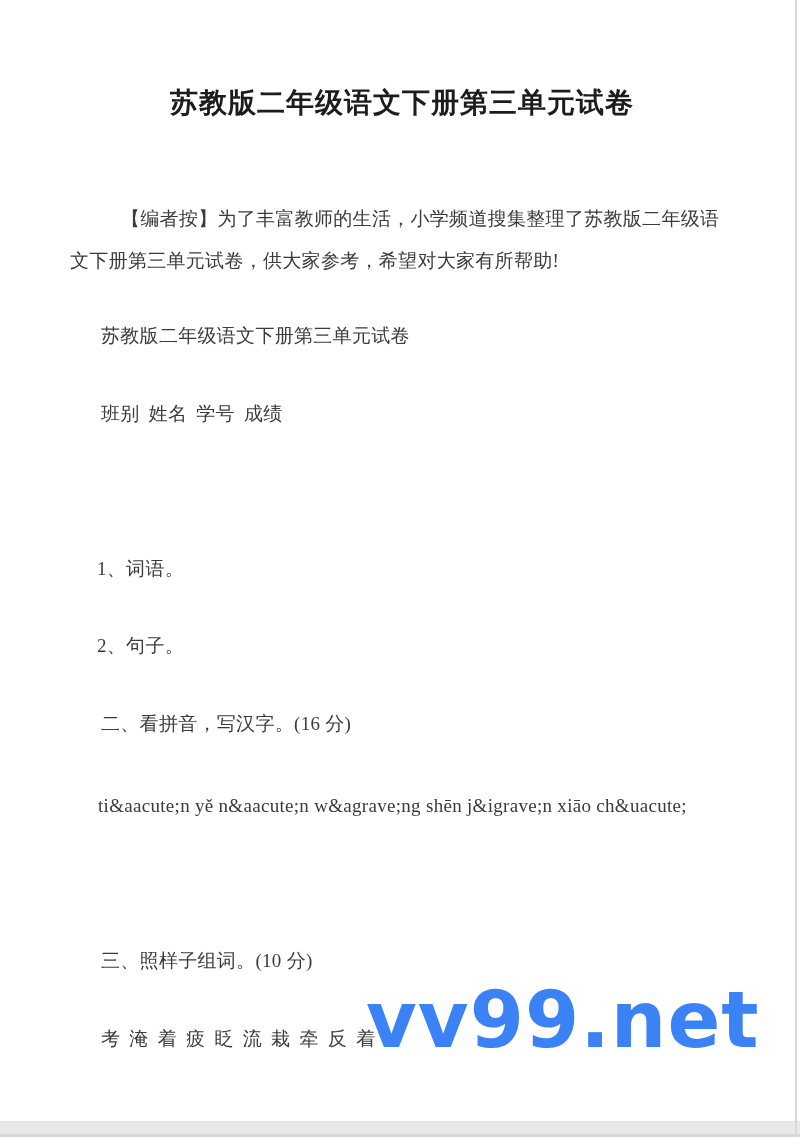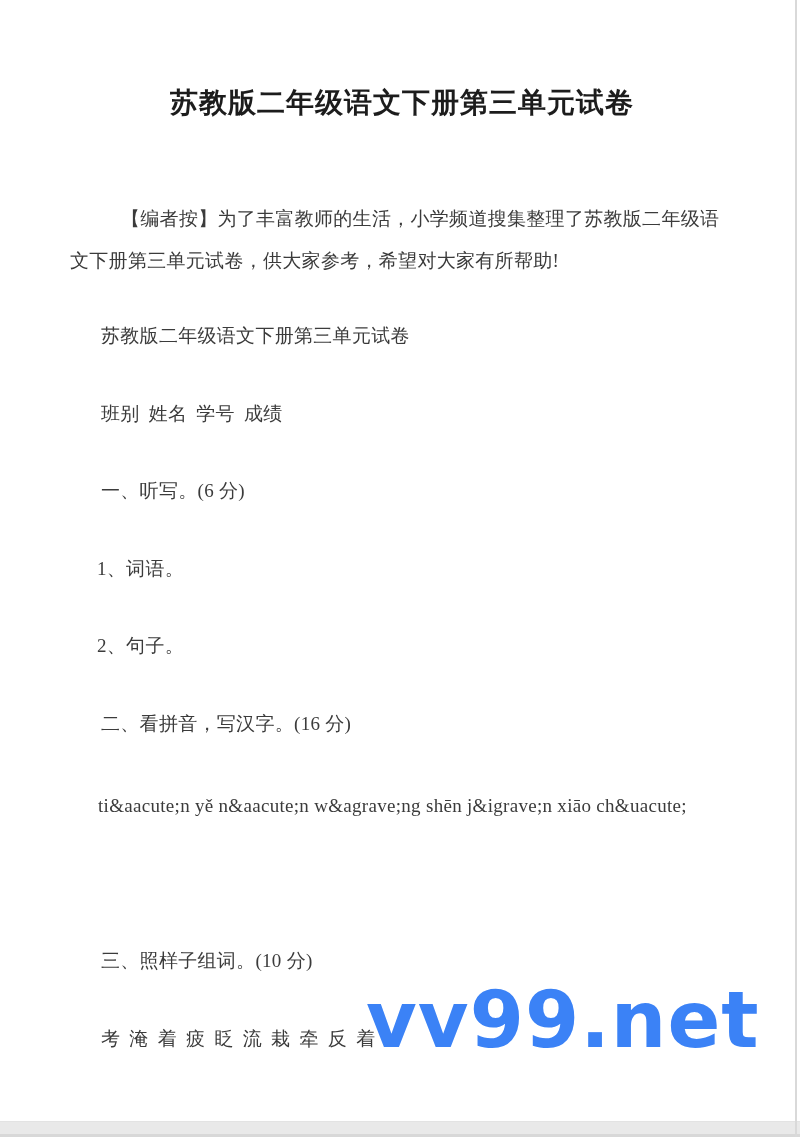--- a/index.html
+++ b/index.html
@@ -84,21 +84,20 @@
   <h1 class="title">苏教版二年级语文下册第三单元试卷</h1>
 
   <p class="line l1">【编者按】为了丰富教师的生活，小学频道搜集整理了苏教版二年级语</p>
 
   <p class="line l2">文下册第三单元试卷，供大家参考，希望对大家有所帮助!</p>
 
   <p class="line l3">苏教版二年级语文下册第三单元试卷</p>
 
   <p class="line l4 cjk-spaced">班别 姓名 学号 成绩</p>
 
-  <p class="line l5">一、听写。(6 分)</p>
 
   <p class="line l6">1、词语。</p>
 
   <p class="line l7">2、句子。</p>
 
   <p class="line l8">二、看拼音，写汉字。(16 分)</p>
 
   <p class="line l9">ti&amp;aacute;n yě n&amp;aacute;n w&amp;agrave;ng shēn j&amp;igrave;n xiāo ch&amp;uacute;</p>
 
 

